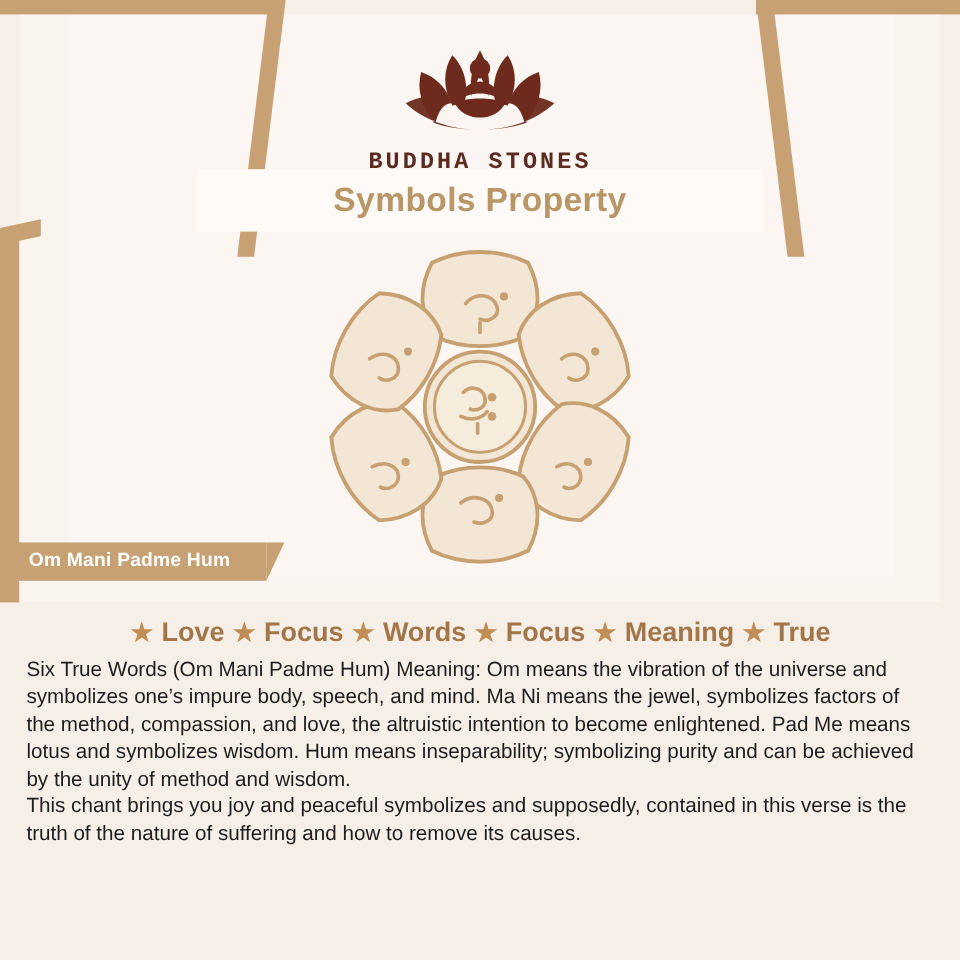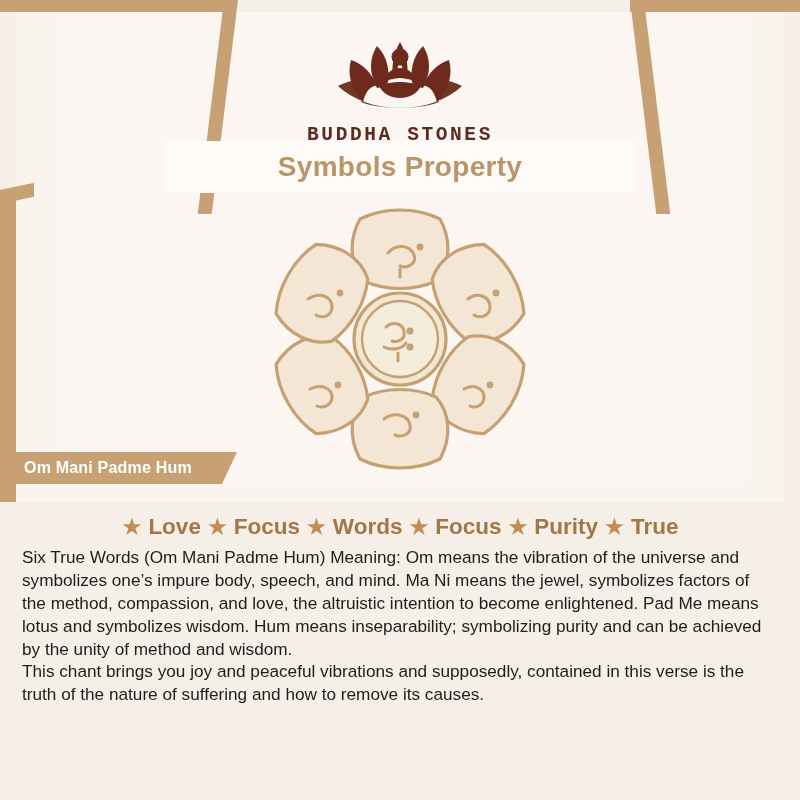--- a/index.html
+++ b/index.html
@@ -302,24 +302,24 @@
     <div class="keywords">
       <span class="kw-star">★</span>
       <span class="kw">Love</span>
       <span class="kw-star">★</span>
       <span class="kw">Focus</span>
       <span class="kw-star">★</span>
       <span class="kw">Words</span>
       <span class="kw-star">★</span>
       <span class="kw">Focus</span>
       <span class="kw-star">★</span>
-      <span class="kw">Purity</span>
+      <span class="kw">Meaning</span>
       <span class="kw-star">★</span>
       <span class="kw">True</span>
     </div>
 
     <div class="body-copy">
       <p>Six True Words (Om Mani Padme Hum) Meaning: Om means the vibration of the universe and symbolizes one’s impure body, speech, and mind. Ma Ni means the jewel, symbolizes factors of the method, compassion, and love, the altruistic intention to become enlightened. Pad Me means lotus and symbolizes wisdom. Hum means inseparability; symbolizing purity and can be achieved by the unity of method and wisdom.</p>
-      <p>This chant brings you joy and peaceful vibrations and supposedly, contained in this verse is the truth of the nature of suffering and how to remove its causes.</p>
+      <p>This chant brings you joy and peaceful symbolizes and supposedly, contained in this verse is the truth of the nature of suffering and how to remove its causes.</p>
     </div>
   </div>
 
 </div>
 
 </body></html>

